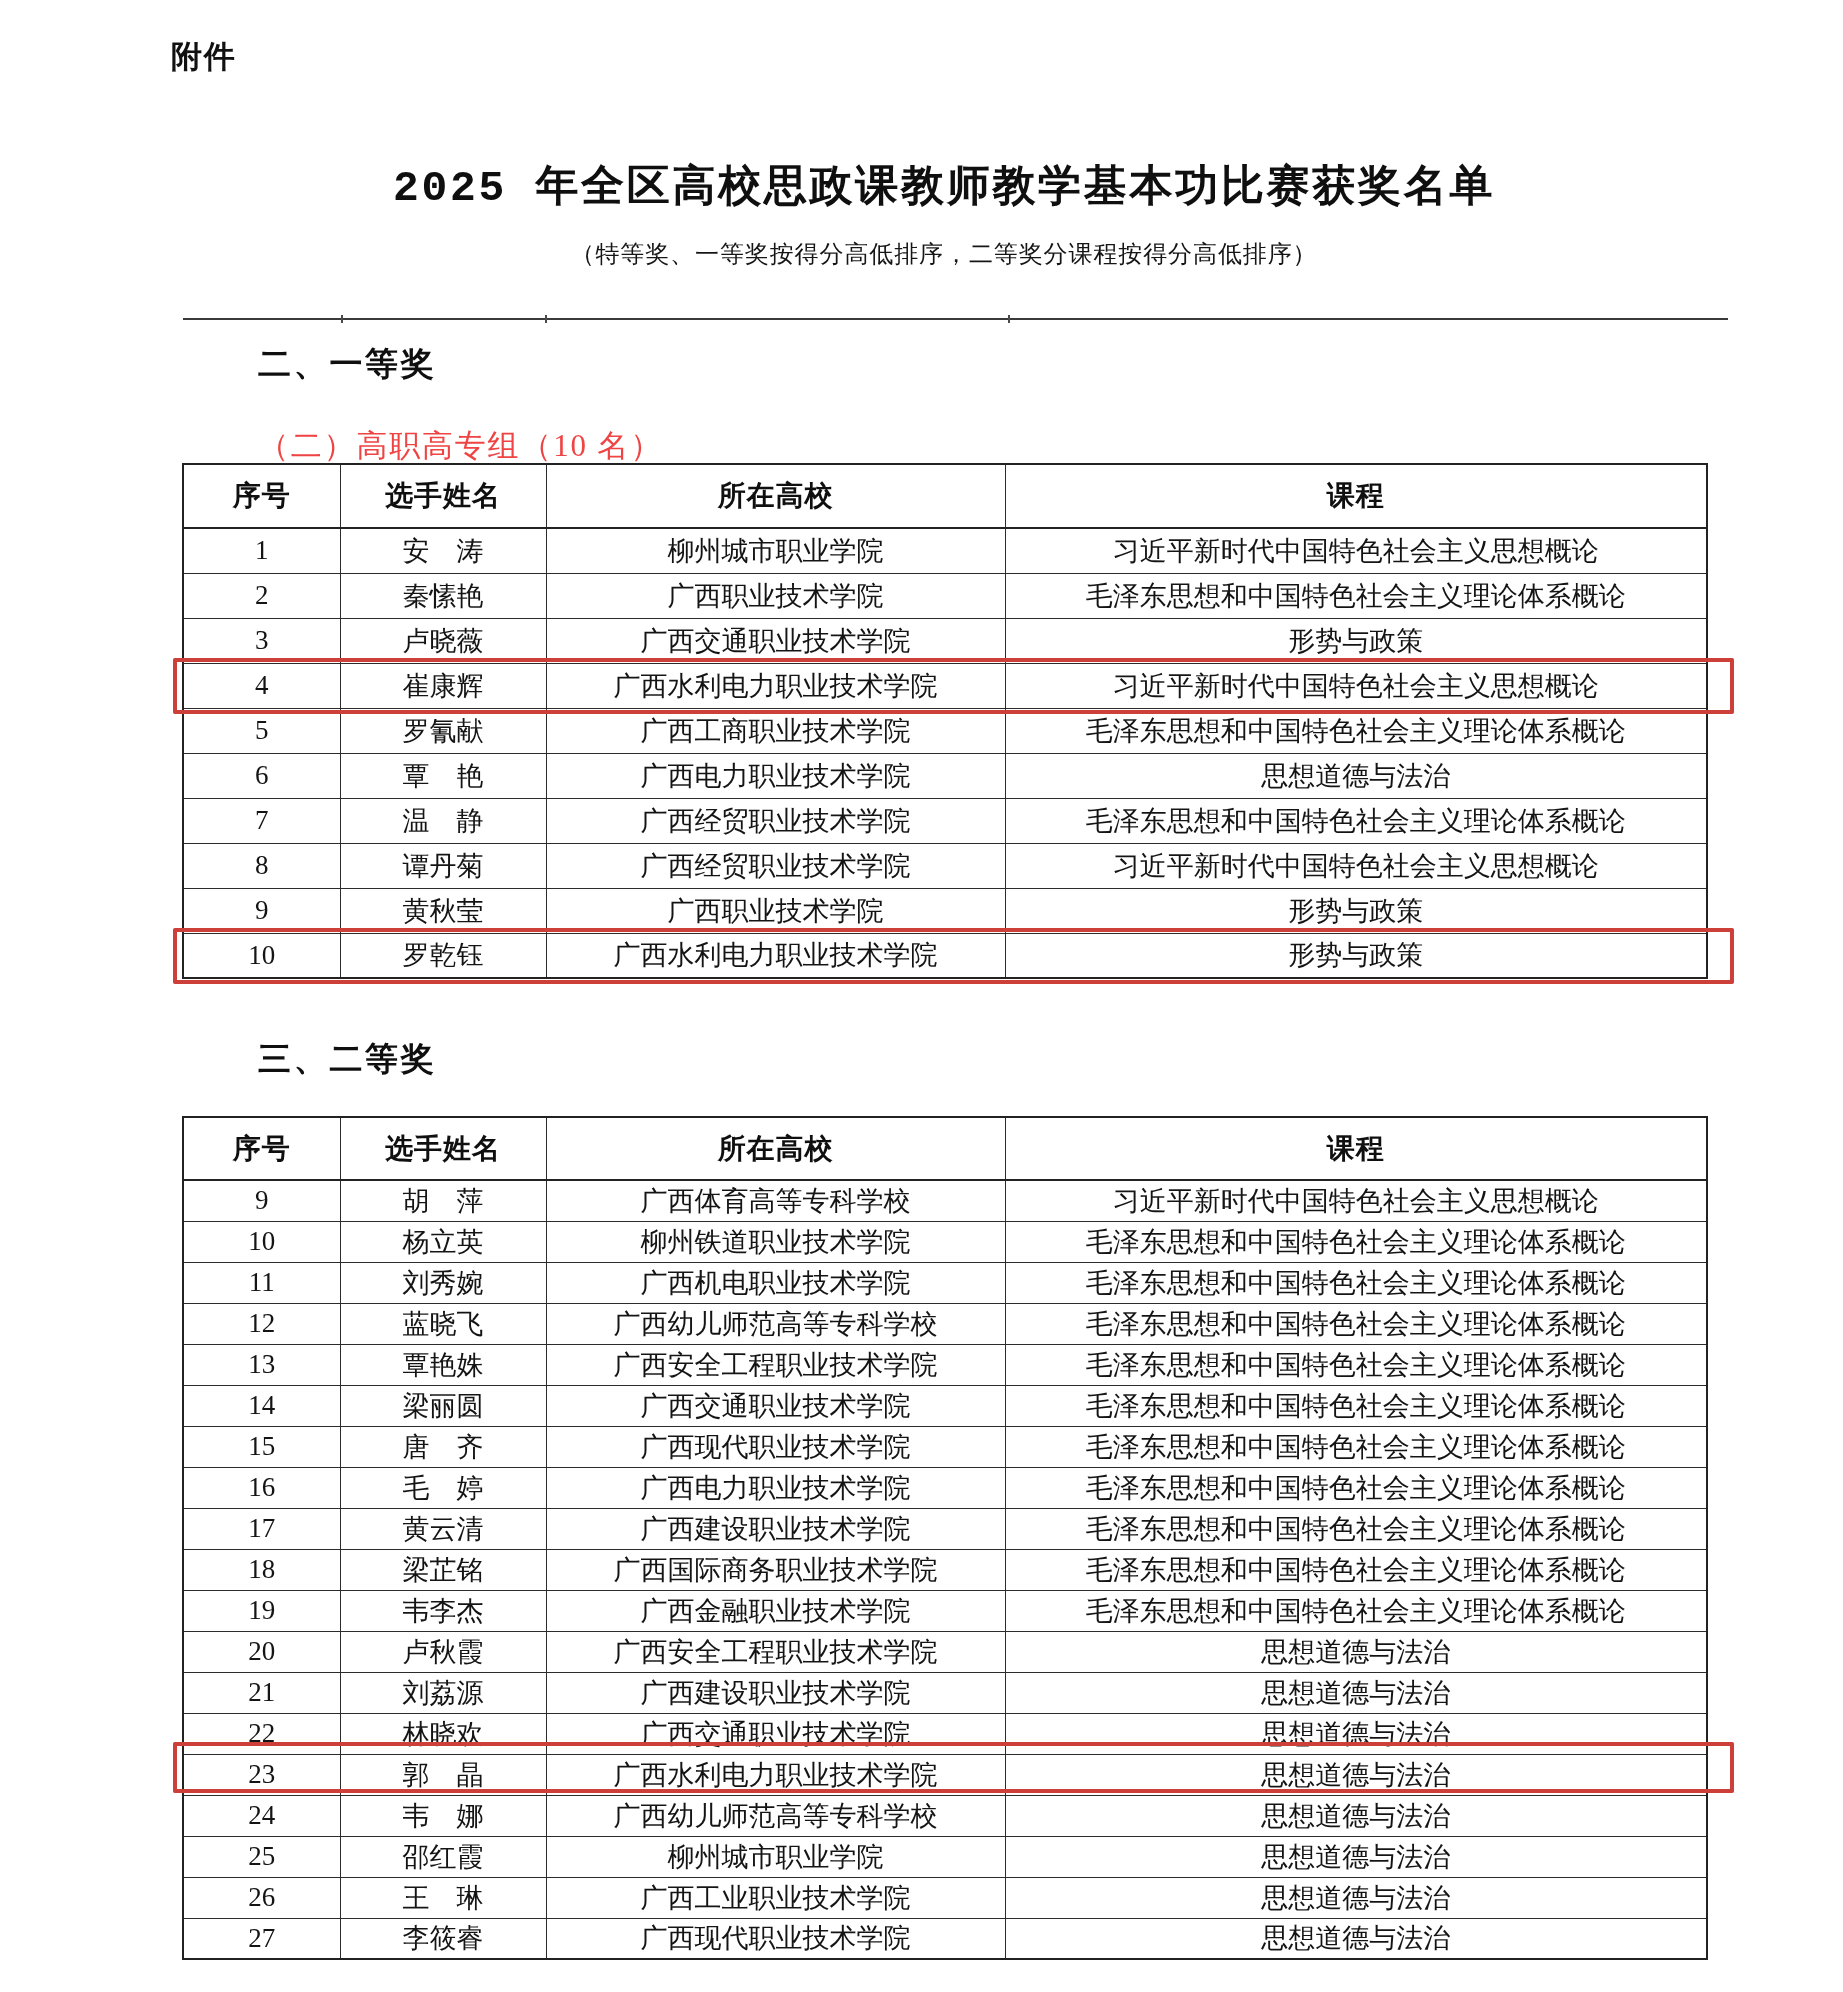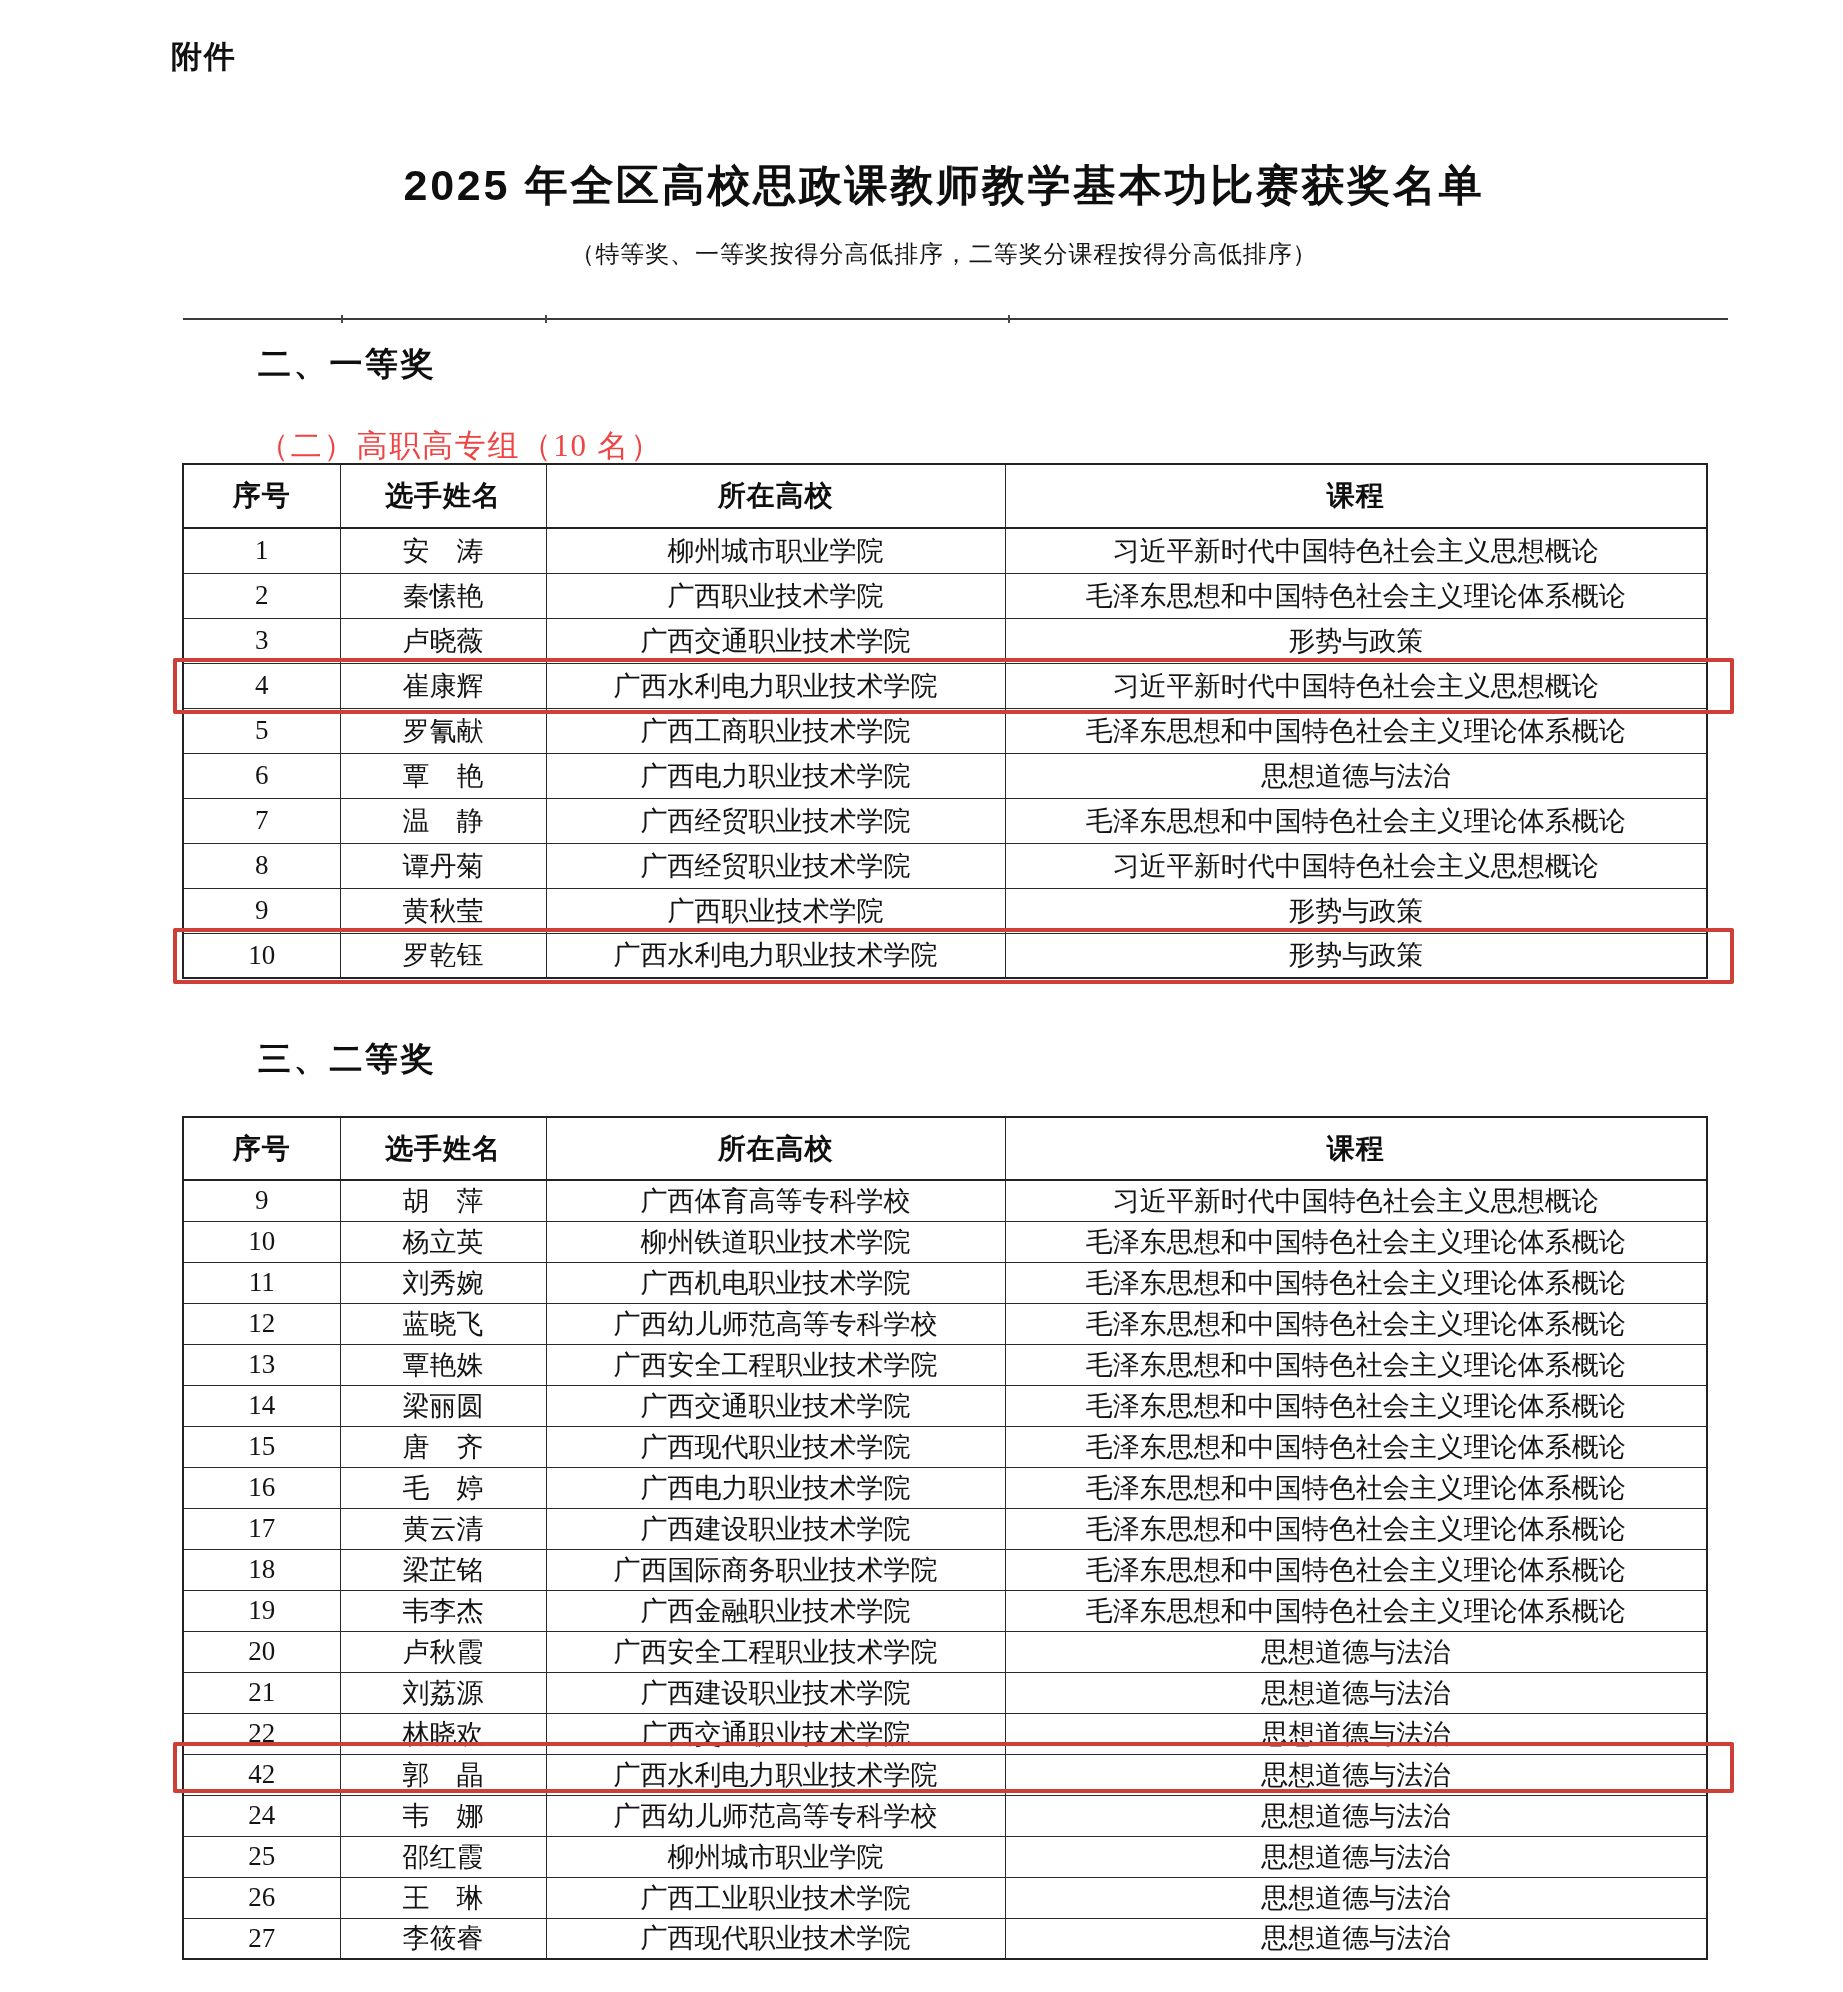--- a/index.html
+++ b/index.html
@@ -19,21 +19,21 @@
     font-size: 31px;
     letter-spacing: 1.8px;
     color: #111;
     font-weight: bold;
   }
   .title {
     position: absolute;
     left: 182px; top: 157px;
     width: 1524px;
     text-align: center;
-    font-family: Liberation Sans, sans-serif;
+    font-family: Liberation Mono, monospace;
     font-weight: bold;
     font-size: 43px;
     letter-spacing: 2.7px;
     color: #0f0f0f;
     white-space: nowrap;
   }
   .subtitle {
     position: absolute;
     left: 182px; top: 238px;
     width: 1524px;
@@ -325,21 +325,21 @@
           <td>广西建设职业技术学院</td>
           <td>思想道德与法治</td>
         </tr>
         <tr>
           <td>22</td>
           <td>林晓欢</td>
           <td>广西交通职业技术学院</td>
           <td>思想道德与法治</td>
         </tr>
         <tr>
-          <td>42</td>
+          <td>23</td>
           <td>郭　晶</td>
           <td>广西水利电力职业技术学院</td>
           <td>思想道德与法治</td>
         </tr>
         <tr>
           <td>24</td>
           <td>韦　娜</td>
           <td>广西幼儿师范高等专科学校</td>
           <td>思想道德与法治</td>
         </tr>

